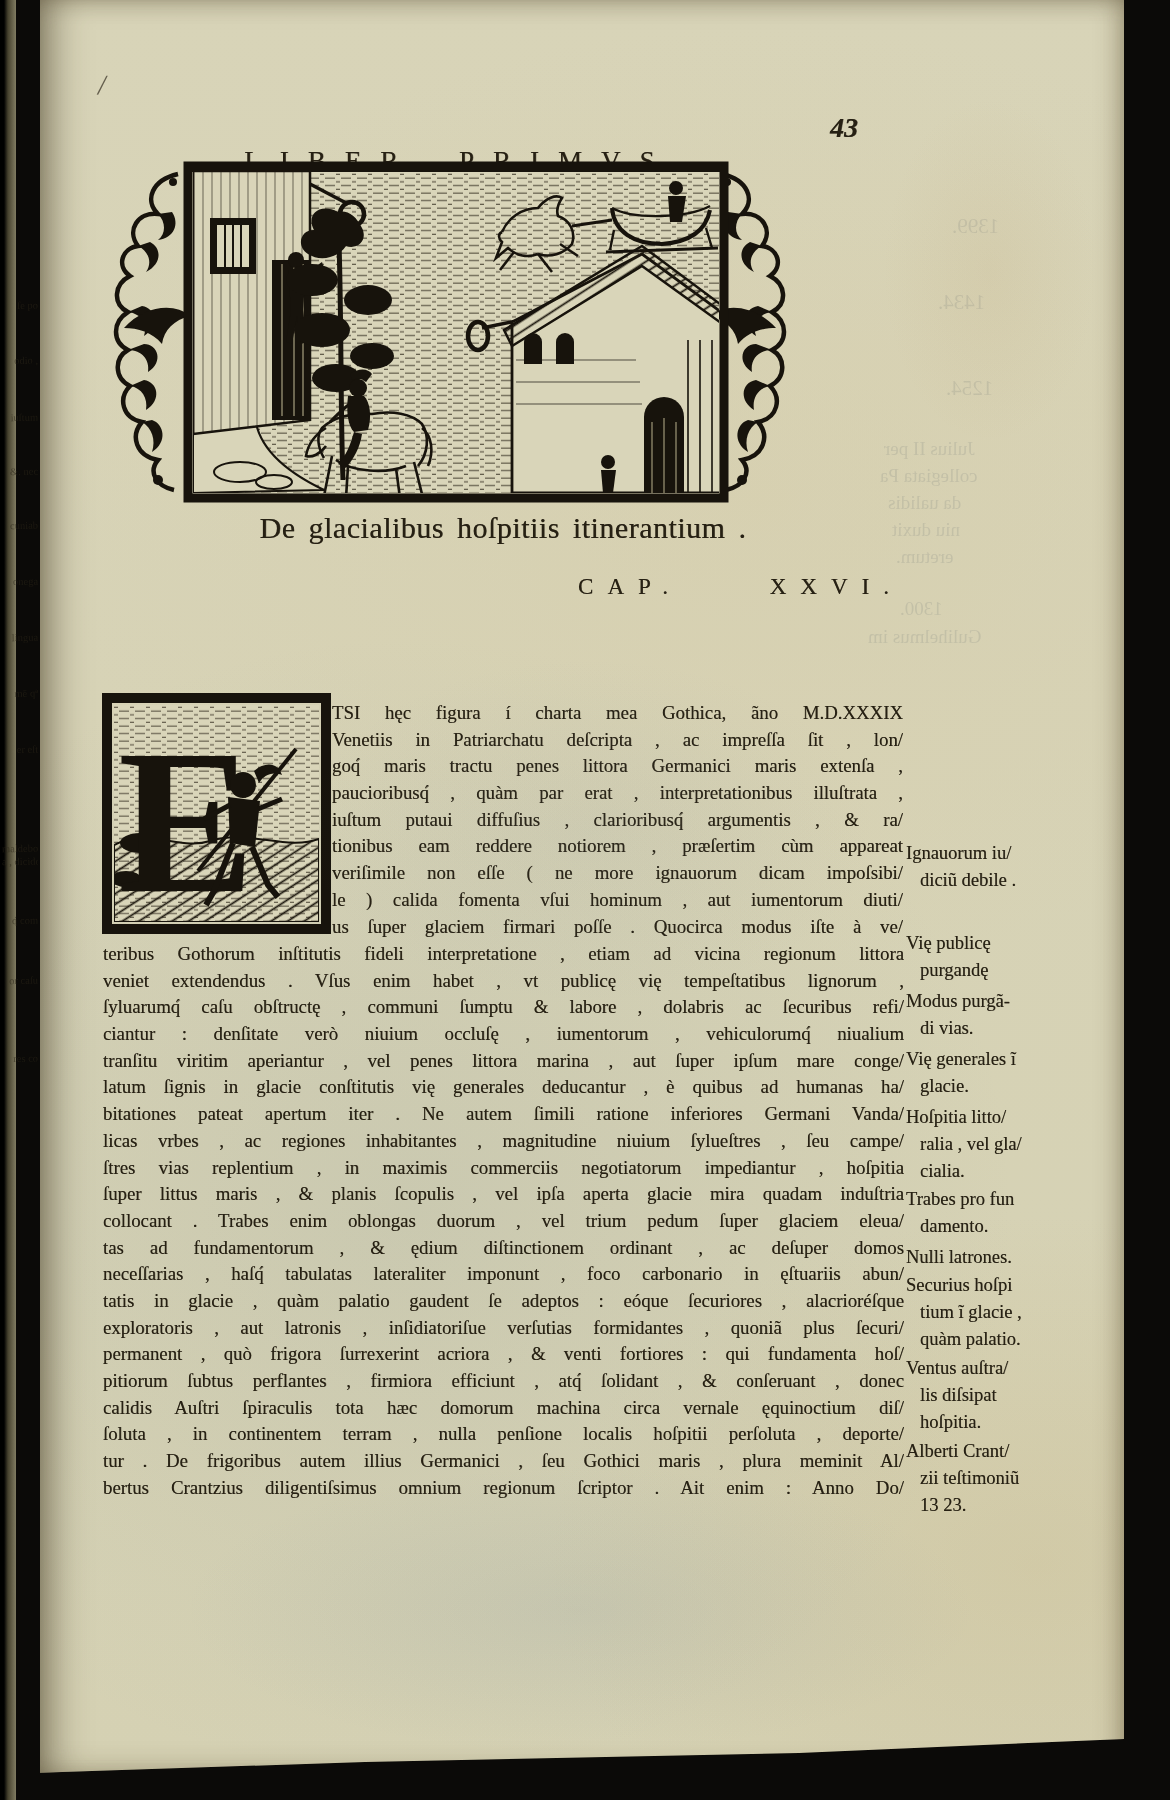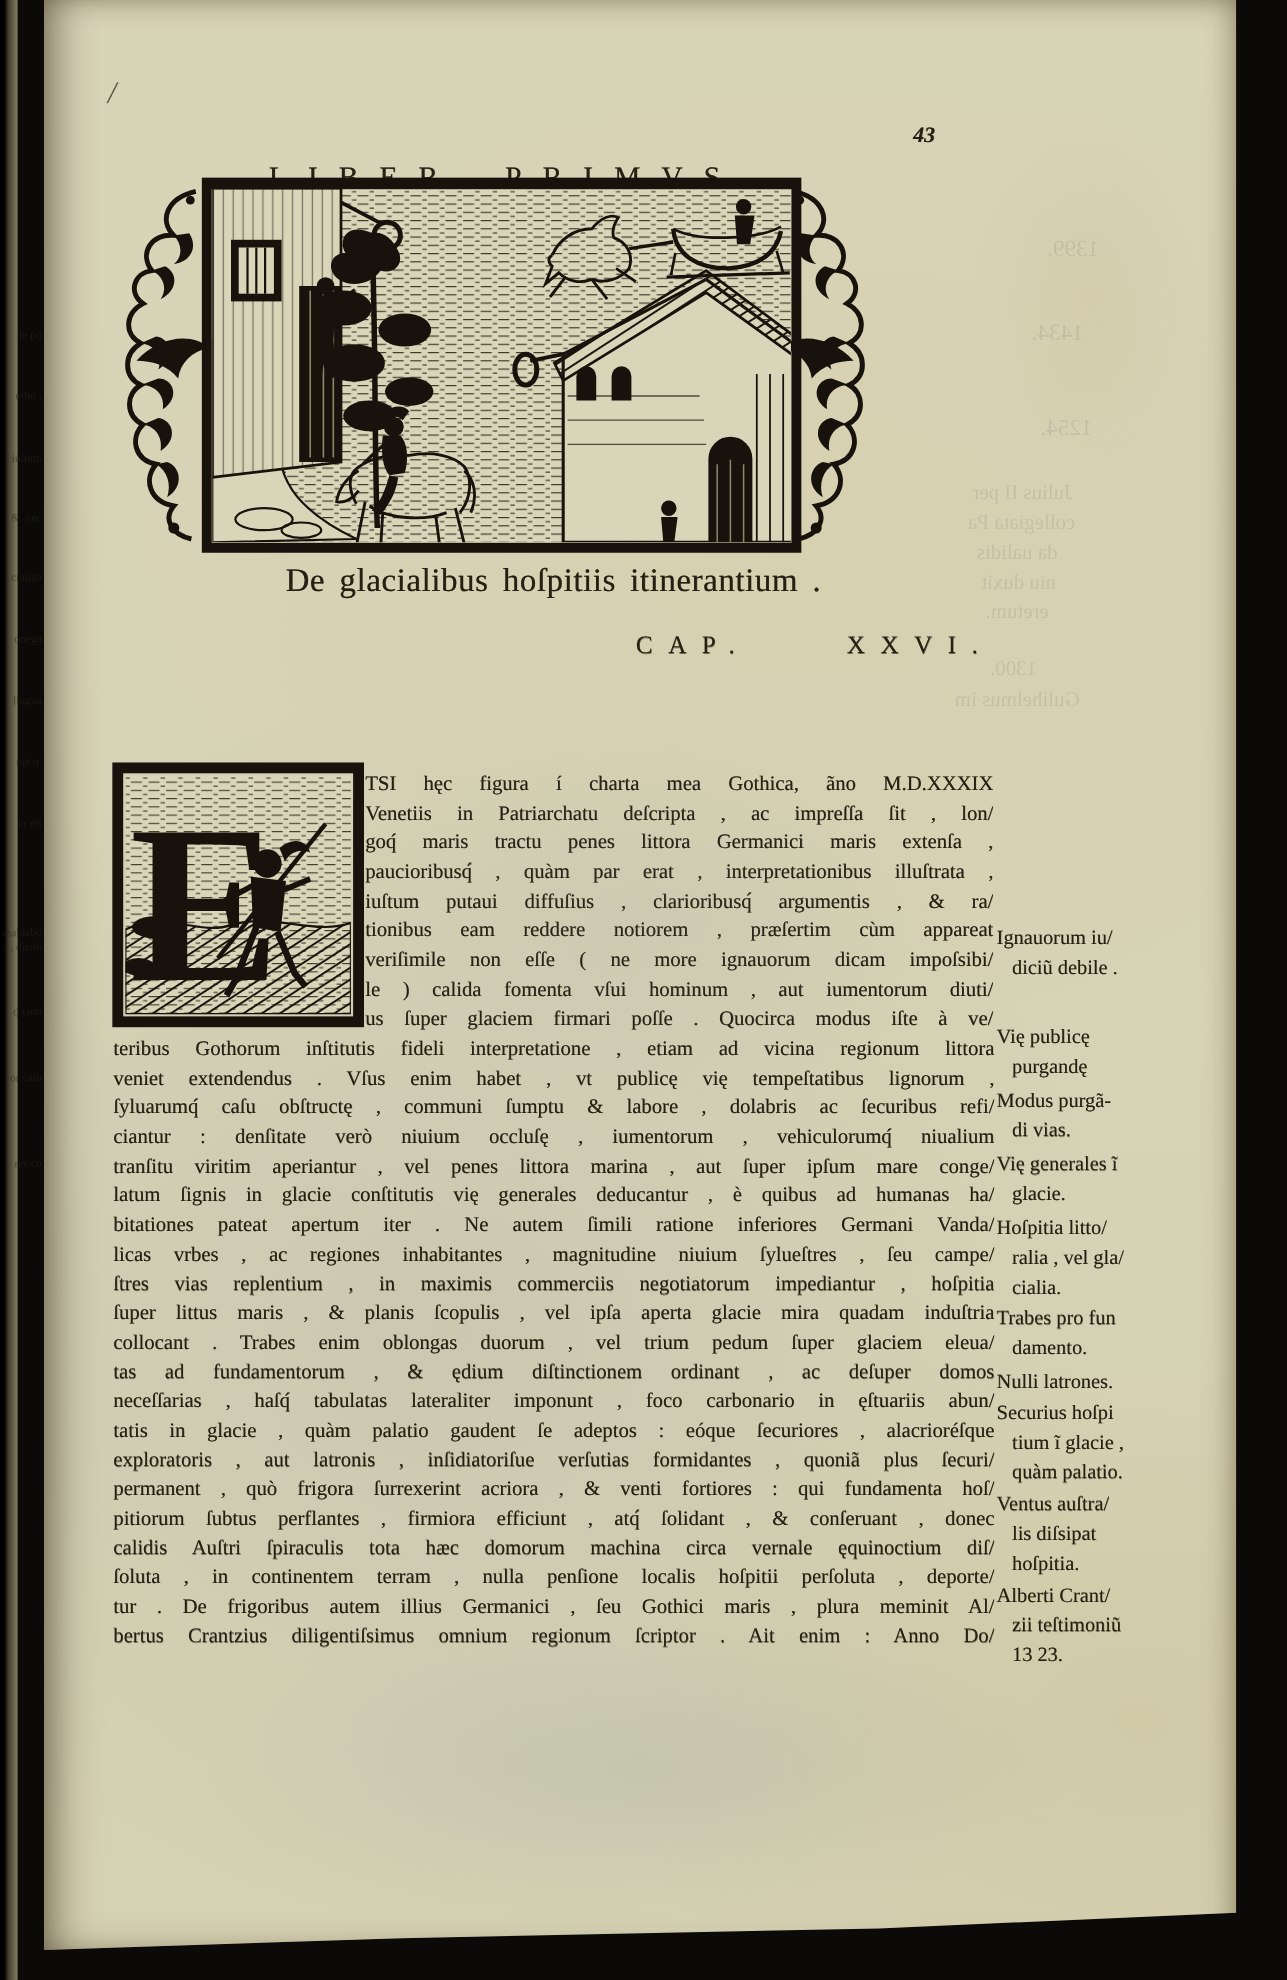--- a/index.html
+++ b/index.html
@@ -35,21 +35,21 @@
   }
   .tint{position:absolute;pointer-events:none;}
   
   .abs{position:absolute;color:#262013;}
   .running-title{
     left:103px;top:106px;width:712px;text-align:center;
     font-size:27px;font-weight:normal;letter-spacing:19px;word-spacing:16px;
     text-shadow:.3px .2px 0 rgba(36,29,18,.6);white-space:nowrap;margin-top:40px;
   }
   .page-number{
-    left:830px;top:112px;font-size:20px;font-weight:bold;font-style:italic;
+    left:830px;top:112px;font-size:28px;font-weight:bold;font-style:italic;
     text-shadow:.4px .3px 0 rgba(36,29,18,.6);
   }
   .pen-mark{left:98px;top:68px;font-size:30px;color:rgba(60,54,40,.75);transform:rotate(8deg);}
   .chapter-title{
     left:103px;top:511px;width:800px;text-align:center;
     font-size:30px;word-spacing:5px;letter-spacing:.5px;
     text-shadow:.35px .25px 0 rgba(36,29,18,.65);white-space:nowrap;
   }
   .chapter-heading{
     left:103px;top:574px;width:800px;text-align:right;

